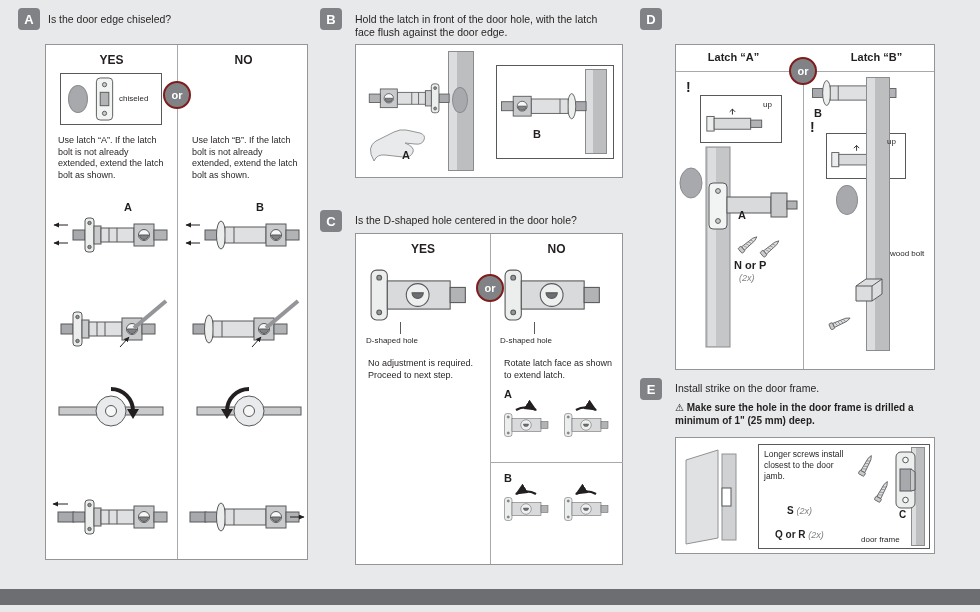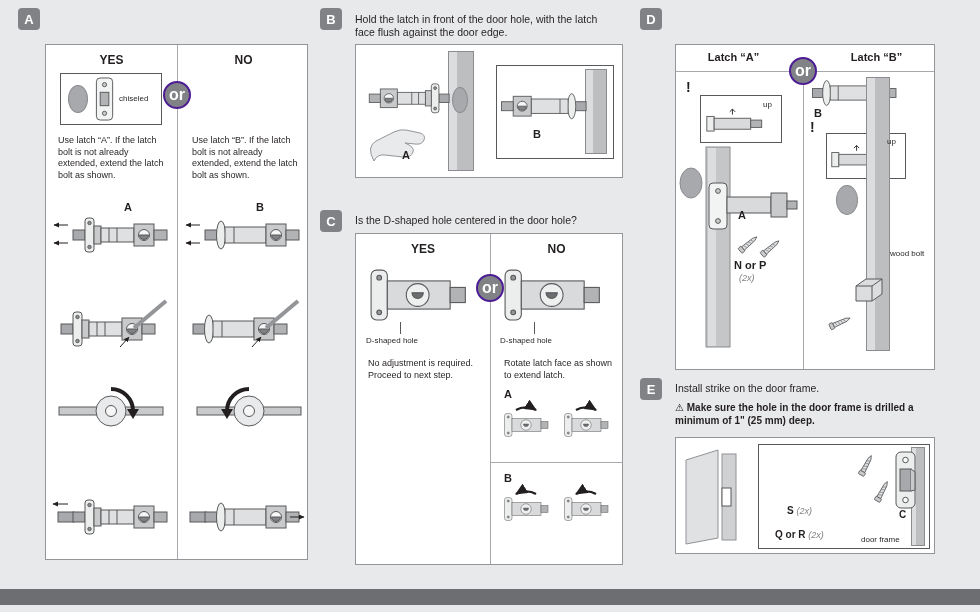--- a/index.html
+++ b/index.html
@@ -7,22 +7,22 @@
   .page { position:relative; width:980px; height:612px; background:#e8e9ea;
           font-family:"Liberation Sans","DejaVu Sans",sans-serif; color:#231f20; overflow:hidden; }
   .abs { position:absolute; }
   .badge { position:absolute; width:22px; height:22px; background:#808285; border-radius:4px;
            color:#fff; font-weight:bold; font-size:13px; display:flex; align-items:center; justify-content:center; }
   .q { position:absolute; font-size:10.5px; line-height:1.25; }
   .panel { position:absolute; background:#fff; border:1px solid #939598; }
   .vdiv { position:absolute; width:1px; background:#a7a9ac; }
   .hdiv { position:absolute; height:1px; background:#a7a9ac; }
   .colhdr { position:absolute; font-weight:bold; font-size:12px; text-align:center; }
-  .or { position:absolute; width:28px; height:28px; border-radius:50%; background:#808285; border:2px solid #4c1d95;
-        color:#fff; font-weight:bold; font-size:16px; display:flex; align-items:center; justify-content:center; z-index:3;text-align:center; }
+  .or { position:absolute; width:28px; height:28px; border-radius:50%; background:#808285; border:2px solid #7f1d1d;
+        color:#fff; font-weight:bold; font-size:11px; display:flex; align-items:center; justify-content:center; z-index:3;text-align:center; }
   .small { position:absolute; font-size:9px; line-height:1.3; }
   .callout { position:absolute; font-size:8px; line-height:1.2; }
   .lbl { position:absolute; font-weight:bold; font-size:11px; z-index:2; }
   .qty { font-style:italic; color:#808285; font-weight:normal; font-size:9px; }
   .ibox { position:absolute; background:#fff; border:1.5px solid #58595b; }
   .door-strip { position:absolute; background:linear-gradient(90deg,#dcdddf 0 35%, #bcbec0 35% 100%); border:1px solid #8a8c8f; }
   .hole { position:absolute; background:#a7a9ac; border:1px solid #8a8c8f; border-radius:50%; }
   .ill { position:absolute; }
   .warn { position:absolute; font-weight:bold; font-size:14px; z-index:2; }
   .warnbold { position:absolute; font-size:10px; font-weight:bold; line-height:1.3; }
@@ -108,20 +108,21 @@
       <g id="sym-latch-top" stroke="#58595b" stroke-width="1">
         <rect x="2" y="12" width="8" height="16" fill="#eceded"></rect>
         <rect x="10" y="14" width="40" height="12" fill="#d9dadb"></rect>
         <rect x="50" y="16" width="12" height="8" fill="#b1b3b5"></rect>
         <path d="M30,10 l0,-6 m-3,3 l3,-3 3,3" stroke="#231f20" fill="none"></path>
       </g>
     </defs>
   </svg>
 
   <div class="badge" style="left:18px;top:8px">A</div>
+  <div class="q" style="left:48px;top:13px;width:230px">Is the door edge chiseled?</div>
 
   <div class="panel" style="left:45px;top:44px;width:263px;height:516px">
     <div class="vdiv" style="left:131px;top:0;height:514px"></div>
     <div class="colhdr" style="left:0;top:8px;width:131px">YES</div>
     <div class="colhdr" style="left:132px;top:8px;width:131px">NO</div>
     <div class="or" style="left:117px;top:36px">or</div>
 
     <div class="ibox" style="left:14px;top:28px;width:102px;height:52px">
       <div class="hole" style="left:7px;top:11px;width:20px;height:28px"></div>
       <svg class="ill" style="left:34px;top:3px" width="20" height="44" viewBox="0 0 20 46">
@@ -301,20 +302,21 @@
   <div class="q" style="left:675px;top:382px;width:260px">Install strike on the door frame.</div>
   <div class="warnbold" style="left:675px;top:401px;width:264px">⚠ Make sure the hole in the door frame is drilled a minimum of 1" (25 mm) deep.</div>
 
   <div class="panel" style="left:675px;top:437px;width:260px;height:117px">
     <svg class="ill" style="left:6px;top:8px" width="78" height="100" viewBox="0 0 78 100">
       <path d="M4,14 L36,4 L36,92 L4,98 z" fill="#e0e1e2" stroke="#909295"></path>
       <rect x="40" y="8" width="14" height="86" fill="#cfd1d2" stroke="#909295"></rect>
       <rect x="40" y="42" width="9" height="18" fill="#ffffff" stroke="#58595b"></rect>
     </svg>
     <div class="ibox" style="left:82px;top:6px;width:172px;height:105px">
+      <div class="small" style="left:5px;top:4px;width:88px;font-size:8.5px">Longer screws install closest to the door jamb.</div>
       <svg class="ill" style="left:94px;top:6px" width="44" height="54" viewBox="0 0 44 54">
         <use href="#sym-screw" transform="translate(8,24) rotate(-62)"></use>
         <use href="#sym-screw" transform="translate(24,50) rotate(-62)"></use>
       </svg>
       <div class="door-strip" style="left:152px;top:2px;width:14px;height:99px"></div>
       <svg class="ill" style="left:136px;top:6px" width="22" height="58" viewBox="0 0 22 58">
           <use href="#sym-strike"></use>
         </svg>
       <div class="lbl" style="left:28px;top:60px;font-size:10px"><b>S</b> <span class="qty">(2x)</span></div>
       <div class="lbl" style="left:140px;top:64px;font-size:10px">C</div>

